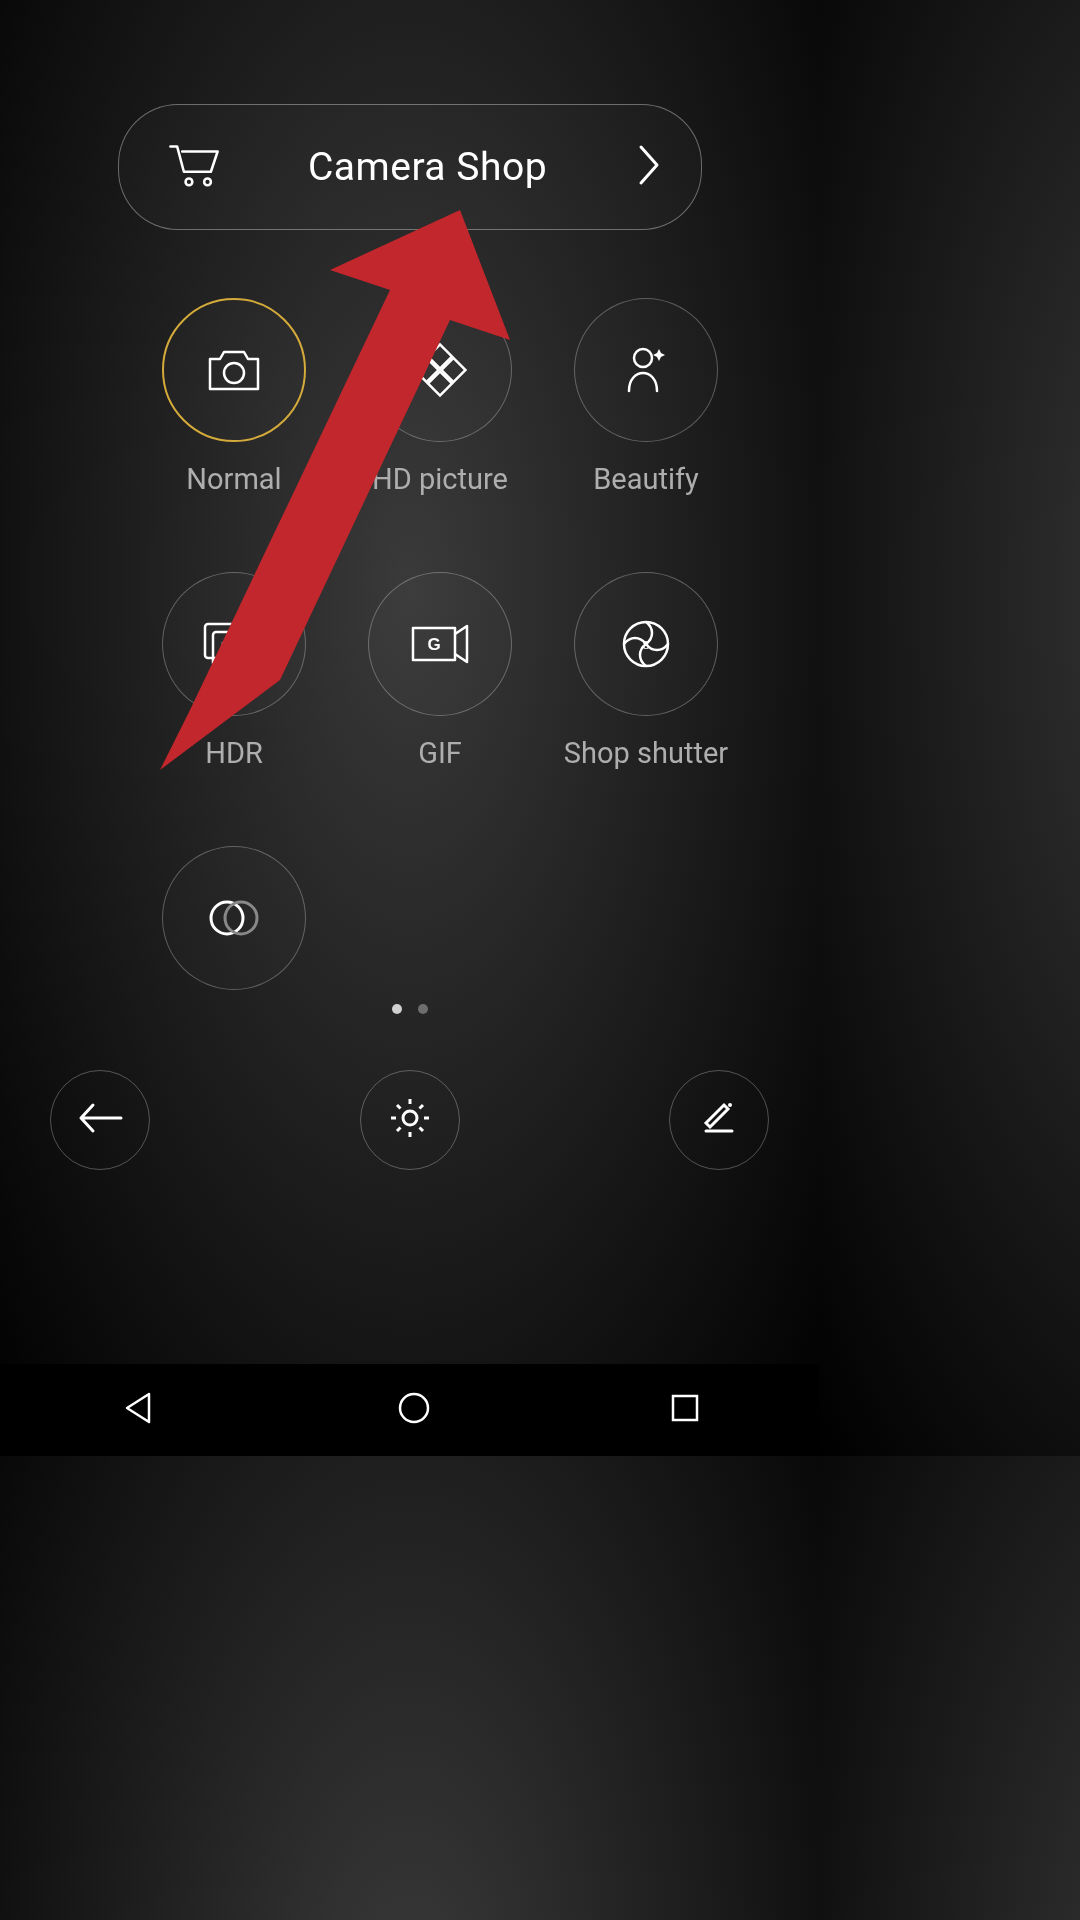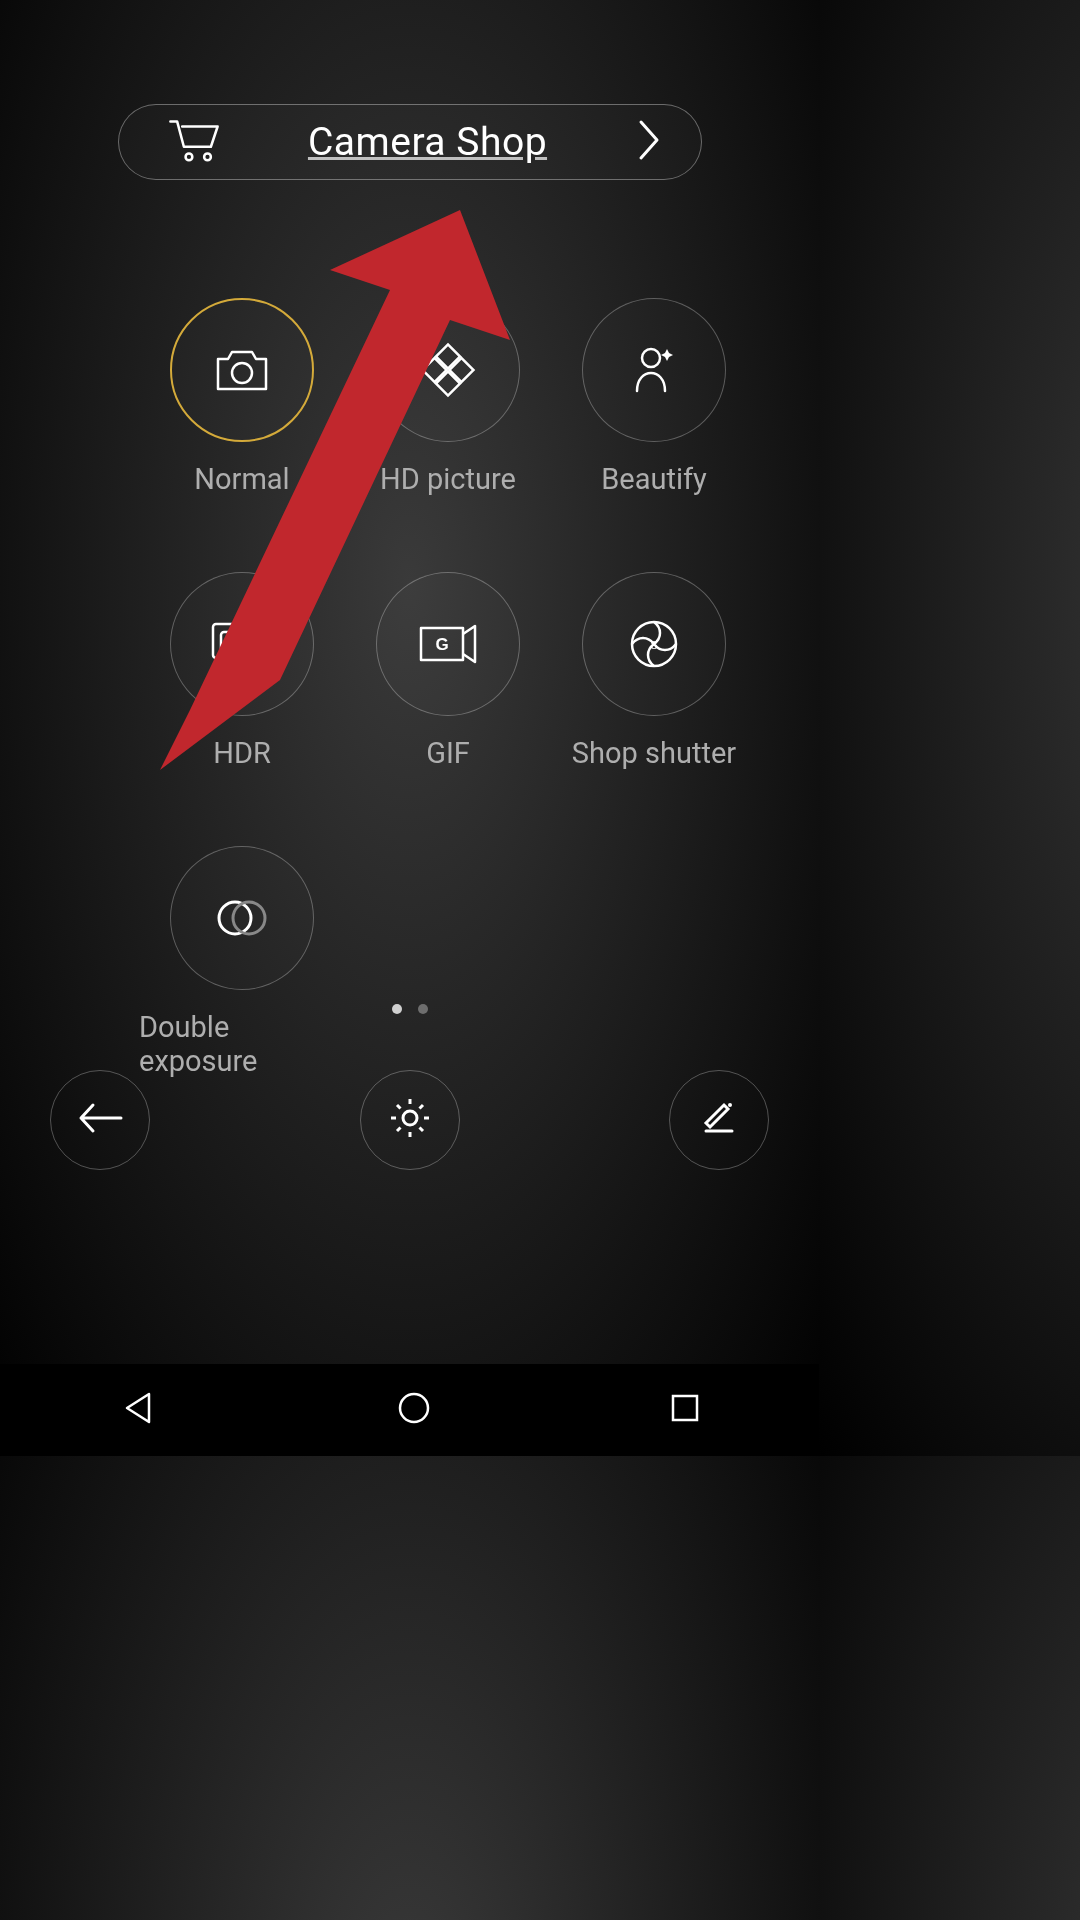--- a/index.html
+++ b/index.html
@@ -10,46 +10,45 @@
     color: #bfbfbf;
   }
 
   
   .shop-pill {
     position: absolute;
     left: 50%;
     top: 104px;
     transform: translateX(-50%);
     width: 584px;
-    height: 76px;
+    height: 126px;
     border: 1px solid rgba(255,255,255,0.35);
     border-radius: 60px;
     display: flex;
     align-items: center;
     justify-content: flex-start;
     padding: 0 38px 0 48px;
     background: rgba(255,255,255,0.02);
-    text-decoration: underline;
   }
   .shop-pill .label {
     flex: 1;
     text-align: center;
     color: #fff;
     font-size: 39px;
     font-weight: 400;
     letter-spacing: 0.5px;
   }
   .cart-icon svg { width: 54px; height: 50px; stroke: #fff; }
   .chevron-icon svg { width: 28px; height: 44px; stroke: #fff; }
 
   
   .mode-grid {
     position: absolute;
     top: 298px;
-    left: 16px;
+    left: 8px;
     width: 100%;
     display: grid;
     grid-template-columns: repeat(3, 206px);
     justify-content: center;
     row-gap: 76px;
     column-gap: 0;
     padding-left: 45px;
   }
   .mode {
     display: flex;
@@ -240,21 +239,20 @@
 
   <div class="mode">
     <div class="circle">
         <span>
       <svg width="58" height="40" viewBox="0 0 58 40" fill="none" stroke="#fff" stroke-width="3">
         <circle cx="22" cy="20" r="16"></circle>
             <circle cx="36" cy="20" r="16" stroke="#888"></circle>
       </svg>
         </span>
       </div>
-    <span class="caption">Double exposure</span>
   </div>
 
 </div>
 
 <div class="dots">
   <div class="dot active"></div>
   <div class="dot"></div>
 </div>
 
 <div class="actions">

